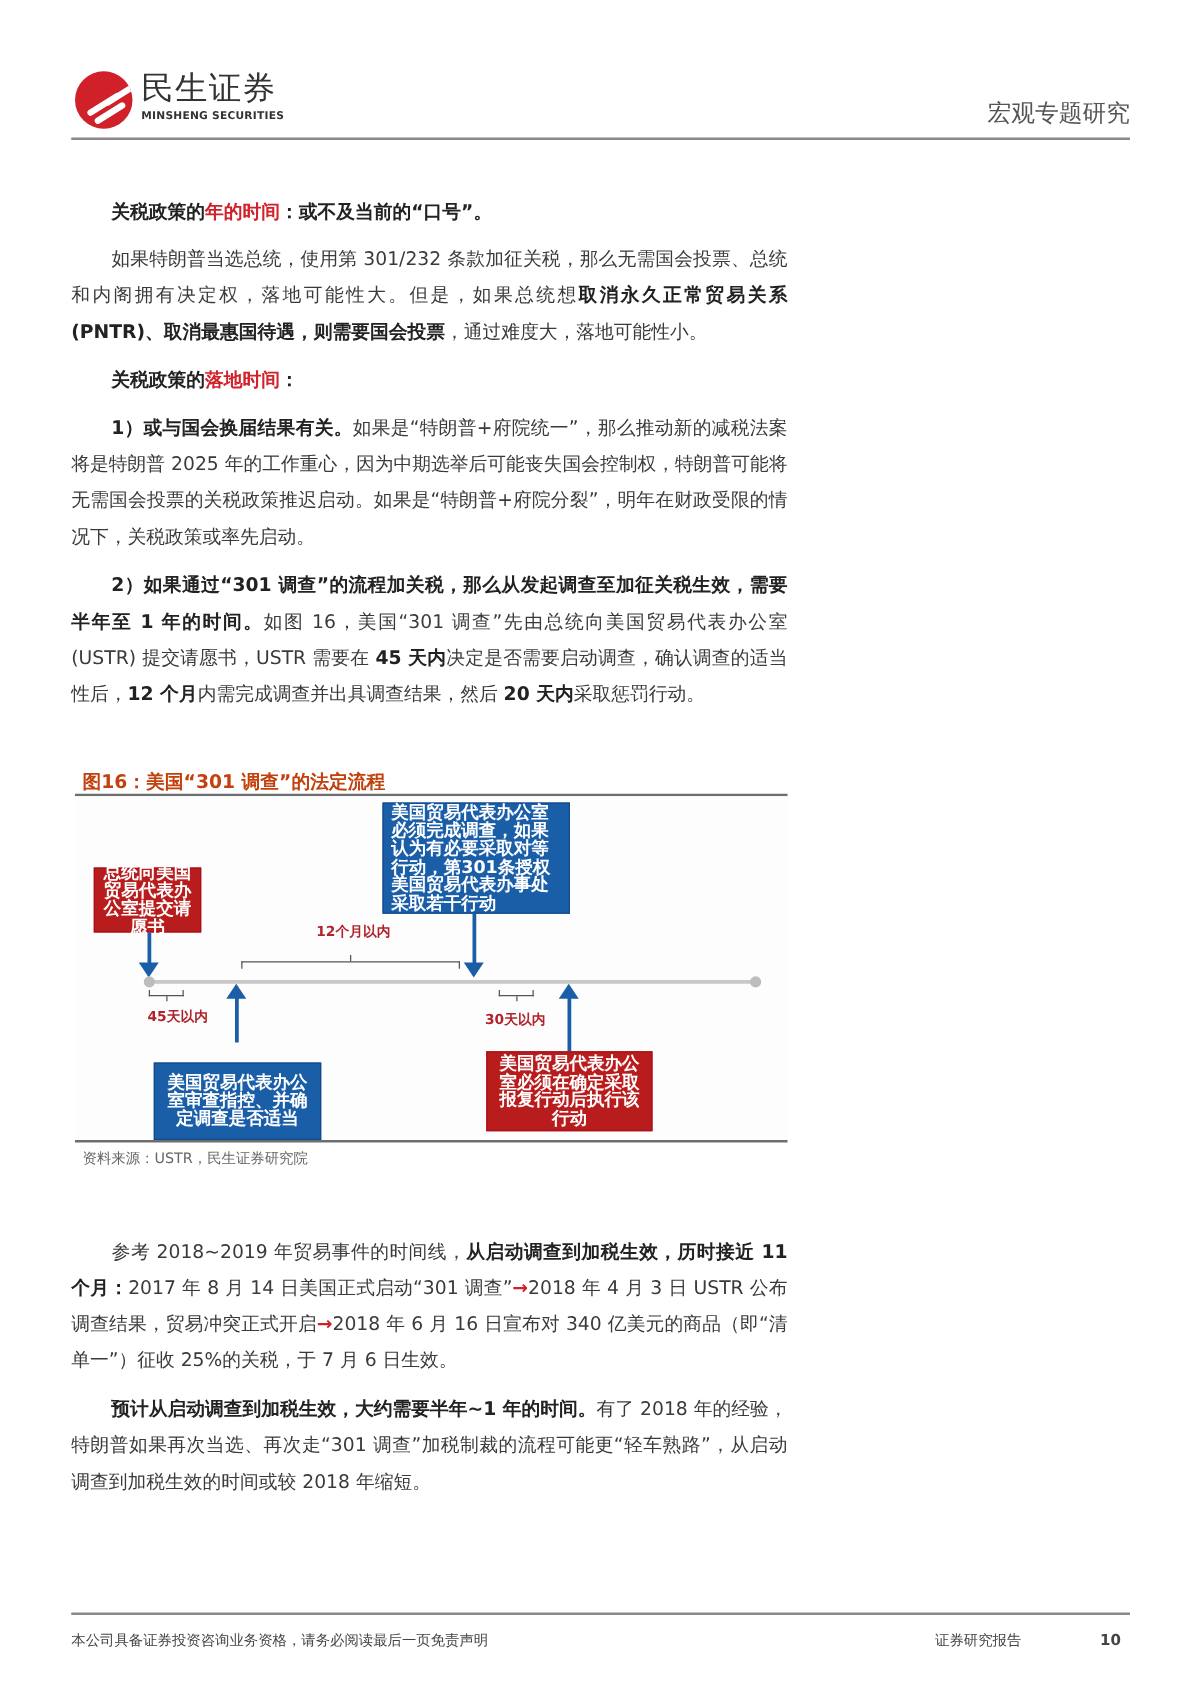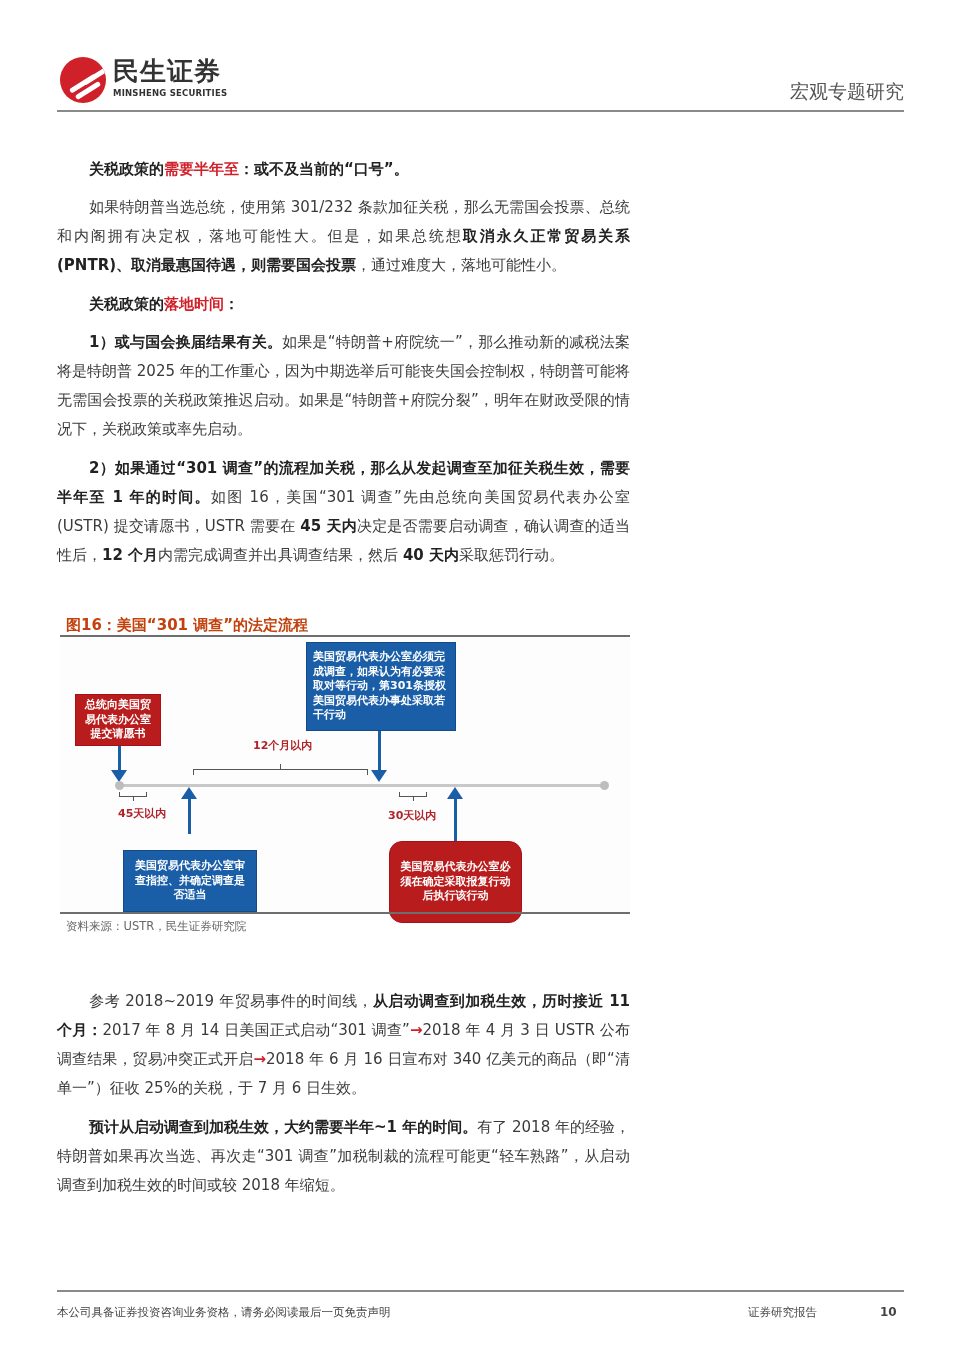--- a/index.html
+++ b/index.html
@@ -3,40 +3,40 @@
 <meta charset="utf-8">
 <style>
   * { box-sizing: border-box; margin: 0; padding: 0; }
   html, body { width: 960px; height: 1357px; background: #ffffff; }
   body { position: relative; font-family: "DejaVu Sans", "Liberation Sans", sans-serif; color: #333333; overflow: hidden; }
 
   
   .header { position: absolute; left: 57px; top: 55px; width: 847px; height: 56px; }
   .logo-icon { position: absolute; left: 3px; top: 2px; width: 46px; height: 46px; border-radius: 50%; background: #d0202a; overflow: hidden; }
   .logo-icon .stripe { position: absolute; background: #ffffff; height: 5px; border-radius: 3px; transform: rotate(-32deg); }
-  .logo-cn { position: absolute; left: 56px; top: 1px; font-size: 26px; font-weight: bold; color: #333333; letter-spacing: 1px; line-height: 30px; }
+  .logo-cn { position: absolute; left: 56px; top: 1px; font-size: 26px; font-weight: normal; color: #333333; letter-spacing: 1px; line-height: 30px; }
   .logo-en { position: absolute; left: 56px; top: 33px; font-size: 8.5px; font-weight: bold; color: #333333; letter-spacing: 0.2px; line-height: 10px; }
   .header-right { position: absolute; right: 0px; top: 26px; font-size: 19px; color: #555555; line-height: 20px; }
   .header-rule { position: absolute; left: 57px; top: 110px; width: 847px; height: 2px; background: #8a8a8a; }
 
   
   .para { position: absolute; left: 57px; width: 573px; font-size: 15px; line-height: 29px; color: #3a3a3a; text-align: justify; }
   .para .indent { display: inline-block; width: 32px; }
   .para b { color: #222222; font-weight: bold; margin-top: 44px; }
   .para .red { color: #d0202a; font-weight: bold; }
   .para .arrow { color: #d0202a; font-weight: bold; }
 
   
   .fig-title { position: absolute; left: 66px; top: 614px; font-size: 15px; font-weight: bold; color: #c2410c; line-height: 22px; }
   .fig-rule-top { position: absolute; left: 60px; top: 635px; width: 570px; height: 2px; background: #6e6e6e; }
   .fig-rule-bottom { position: absolute; left: 60px; top: 912px; width: 570px; height: 2px; background: #6e6e6e; }
   .fig-source { position: absolute; left: 66px; top: 917px; font-size: 11.5px; color: #666666; line-height: 18px; }
 
   .diagram { position: absolute; left: 60px; top: 637px; width: 570px; height: 275px; background: #fdfdfd; }
-  .box { position: absolute; color: #ffffff; font-weight: bold; font-size: 11px; line-height: 14.5px; text-align: center; display: flex; align-items: center; justify-content: center; padding: 4px 6px; }
+  .box { position: absolute; color: #ffffff; font-weight: bold; font-size: 14px; line-height: 14.5px; text-align: center; display: flex; align-items: center; justify-content: center; padding: 4px 6px; }
   .box.red { background: #b91c1c; border: 1px solid #a80f17; }
   .box.blue { background: #1a5ea8; border: 1px solid #124b8a; }
   .box.left-align { text-align: left; }
 
   .timeline { position: absolute; left: 60px; top: 147px; width: 486px; height: 3px; background: #c8c8c8; }
   .dot { position: absolute; width: 9px; height: 9px; border-radius: 50%; background: #bdbdbd; }
   .vline { position: absolute; width: 3px; background: #1a5ea8; }
   .arrow-down { position: absolute; width: 0; height: 0; border-left: 8px solid transparent; border-right: 8px solid transparent; border-top: 12px solid #1a5ea8; }
   .arrow-up { position: absolute; width: 0; height: 0; border-left: 8px solid transparent; border-right: 8px solid transparent; border-bottom: 12px solid #1a5ea8; }
   .brace { position: absolute; border: 1px solid #555555; }
@@ -60,37 +60,37 @@
     <div class="stripe" style="left:14px; top:31px; width:28px;"></div>
     <div class="stripe" style="left:22px; top:17px; width:26px;"></div>
   </div>
   <div class="logo-cn">民生证券</div>
   <div class="logo-en">MINSHENG SECURITIES</div>
   <div class="header-right">宏观专题研究</div>
 </div>
 <div class="header-rule"></div>
 
 <div class="para" style="top:155px;">
-  <span class="indent"></span><b>关税政策的</b><span class="red">需要半年至</span><b>：或不及当前的“口号”。</b>
+  <span class="indent"></span><b>关税政策的</b><span class="red">年的时间</span><b>：或不及当前的“口号”。</b>
 </div>
 
 <div class="para" style="top:193px;">
   <span class="indent"></span><span>如果特朗普当选总统，使用第 301/232 条款加征关税，那么无需国会投票、总统和内阁拥有决定权，落地可能性大。但是，如果总统想</span><b>取消永久正常贸易关系 (PNTR)、取消最惠国待遇，则需要国会投票</b><span>，通过难度大，落地可能性小。</span>
 </div>
 
 <div class="para" style="top:290px;">
   <span class="indent"></span><b>关税政策的</b><span class="red">落地时间</span><b>：</b>
 </div>
 
 <div class="para" style="top:328px;">
   <span class="indent"></span><b>1）或与国会换届结果有关。</b><span>如果是“特朗普+府院统一”，那么推动新的减税法案将是特朗普 2025 年的工作重心，因为中期选举后可能丧失国会控制权，特朗普可能将无需国会投票的关税政策推迟启动。如果是“特朗普+府院分裂”，明年在财政受限的情况下，关税政策或率先启动。</span>
 </div>
 
 <div class="para" style="top:454px;">
-  <span class="indent"></span><b>2）如果通过“301 调查”的流程加关税，那么从发起调查至加征关税生效，需要半年至 1 年的时间。</b><span>如图 16，美国“301 调查”先由总统向美国贸易代表办公室 (USTR) 提交请愿书，USTR 需要在 </span><b>45 天内</b><span>决定是否需要启动调查，确认调查的适当性后，</span><b>12 个月</b><span>内需完成调查并出具调查结果，然后 </span><b>40 天内</b><span>采取惩罚行动。</span>
+  <span class="indent"></span><b>2）如果通过“301 调查”的流程加关税，那么从发起调查至加征关税生效，需要半年至 1 年的时间。</b><span>如图 16，美国“301 调查”先由总统向美国贸易代表办公室 (USTR) 提交请愿书，USTR 需要在 </span><b>45 天内</b><span>决定是否需要启动调查，确认调查的适当性后，</span><b>12 个月</b><span>内需完成调查并出具调查结果，然后 </span><b>20 天内</b><span>采取惩罚行动。</span>
 </div>
 
 <div class="fig-title">图16：美国“301 调查”的法定流程</div>
 <div class="fig-rule-top"></div>
 
 <div class="diagram">
 
   <div class="box red" style="left:15px; top:57px; width:86px; height:52px;">总统向美国贸易代表办公室提交请愿书</div>
   <div class="vline" style="left:58px; top:109px; height:26px;"></div>
   <div class="arrow-down" style="left:51px; top:133px;"></div>
@@ -114,21 +114,21 @@
   <div class="brace down" style="left:339px; top:155px; width:28px;"></div>
   <div class="brace-tick" style="left:353px; top:160px; height:4px;"></div>
   <div class="lbl" style="left:328px; top:172px;">30天以内</div>
 
   <div class="arrow-up" style="left:121px; top:150px;"></div>
   <div class="vline" style="left:128px; top:161px; height:36px;"></div>
   <div class="box blue" style="left:63px; top:197px; width:134px; height:62px;margin-top:16px;">美国贸易代表办公室审查指控、并确定调查是否适当</div>
 
   <div class="arrow-up" style="left:387px; top:150px;"></div>
   <div class="vline" style="left:394px; top:161px; height:43px;"></div>
-  <div class="box red" style="left:329px; top:204px; width:133px; height:82px;border-radius:13px;">美国贸易代表办公室必须在确定采取报复行动后执行该行动</div>
+  <div class="box red" style="left:329px; top:204px; width:133px; height:64px;">美国贸易代表办公室必须在确定采取报复行动后执行该行动</div>
 </div>
 
 <div class="fig-rule-bottom"></div>
 <div class="fig-source">资料来源：USTR，民生证券研究院</div>
 
 <div class="para" style="top:987px;">
   <span class="indent"></span><span>参考 2018~2019 年贸易事件的时间线，</span><b>从启动调查到加税生效，历时接近 11 个月：</b><span>2017 年 8 月 14 日美国正式启动“301 调查”</span><span class="arrow">→</span><span>2018 年 4 月 3 日 USTR 公布调查结果，贸易冲突正式开启</span><span class="arrow">→</span><span>2018 年 6 月 16 日宣布对 340 亿美元的商品（即“清单一”）征收 25%的关税，于 7 月 6 日生效。</span>
 </div>
 
 <div class="para" style="top:1113px;">

